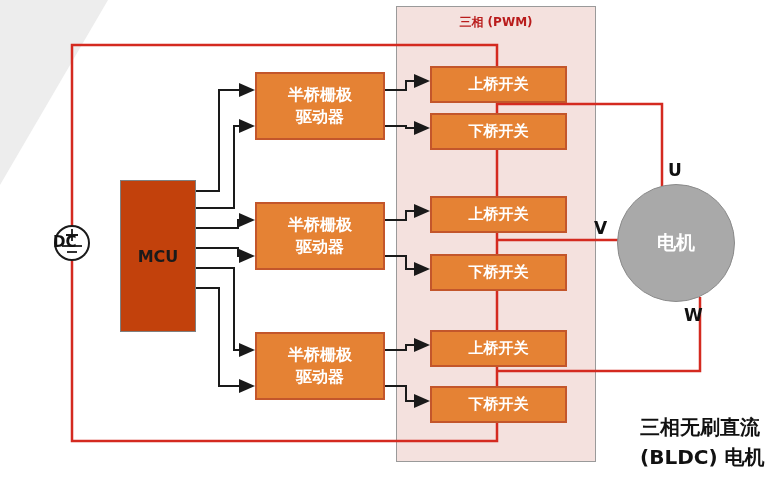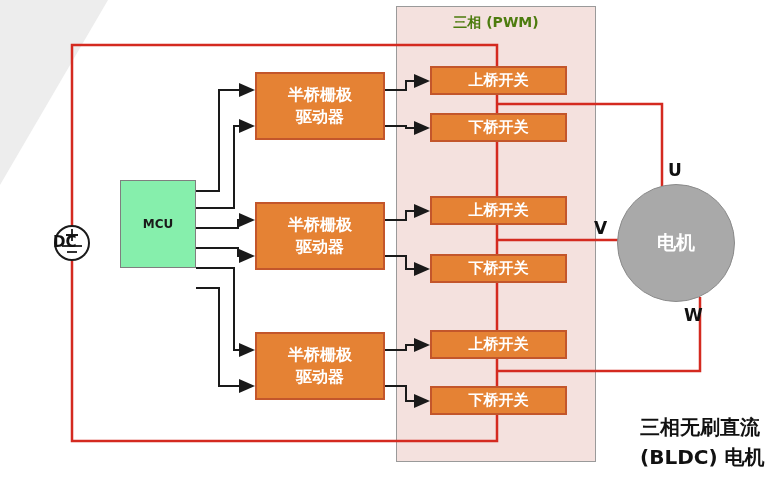--- a/index.html
+++ b/index.html
@@ -4,31 +4,31 @@
 <style>
   * { margin:0; padding:0; box-sizing:border-box; }
   html,body { background:#ffffff; font-family:"DejaVu Sans","Liberation Sans",sans-serif; }
   .stage { position:relative; width:782px; height:489px; background:#ffffff; overflow:hidden; }
 
   .corner-deco { position:absolute; top:0; left:0; width:0; height:0;
     border-top:185px solid #ededed; border-right:108px solid transparent; z-index:0; }
 
   .pwm-region { position:absolute; left:396px; top:6px; width:200px; height:456px;
     background:#f4e1de; border:1.5px solid #9a9a9a; z-index:1; }
-  .pwm-title { text-align:center; padding-top:7px; font-size:14px; font-weight:bold; color:#4d7c0f; }
+  .pwm-title { text-align:center; padding-top:7px; font-size:12px; font-weight:bold; color:#b91c1c; }
 
   svg.wires { position:absolute; left:0; top:0; z-index:2; }
 
   .block { position:absolute; display:flex; align-items:center; justify-content:center;
     text-align:center; z-index:3; }
-  .mcu { left:120px; top:180px; width:76px; height:88px; background:#86efac;
-    border:1.5px solid #7f7f7f; font-size:12px; font-weight:600; color:#1a1a1a; }
+  .mcu { left:120px; top:180px; width:76px; height:152px; background:#c2410c;
+    border:1.5px solid #7f7f7f; font-size:16px; font-weight:600; color:#1a1a1a; }
   .driver { left:255px; width:130px; height:68px; background:#e58234; border:2px solid #c3562b;
     color:#fff; font-weight:bold; font-size:16px; white-space:pre-line; line-height:1.35; }
-  .switch { left:430px; width:137px; height:29px; background:#e58234; border:2px solid #c3562b;
+  .switch { left:430px; width:137px; height:37px; background:#e58234; border:2px solid #c3562b;
     color:#fff; font-weight:bold; font-size:15px;text-align:right; }
   .motor { left:617px; top:184px; width:118px; height:118px; border-radius:50%;
     background:#a9a9a9; border:1.5px solid #8b8b8b; color:#fff; font-size:19px; font-weight:bold; }
 
   .lbl { position:absolute; z-index:4; color:#111; }
   .dc-lbl { left:22px; top:233px; font-size:15px; font-weight:bold;margin-left:31px; }
   .phase-lbl { font-size:17px; font-weight:600; }
   .u-lbl { left:668px; top:160px; }
   .v-lbl { left:594px; top:218px; }
   .w-lbl { left:684px; top:305px; }

